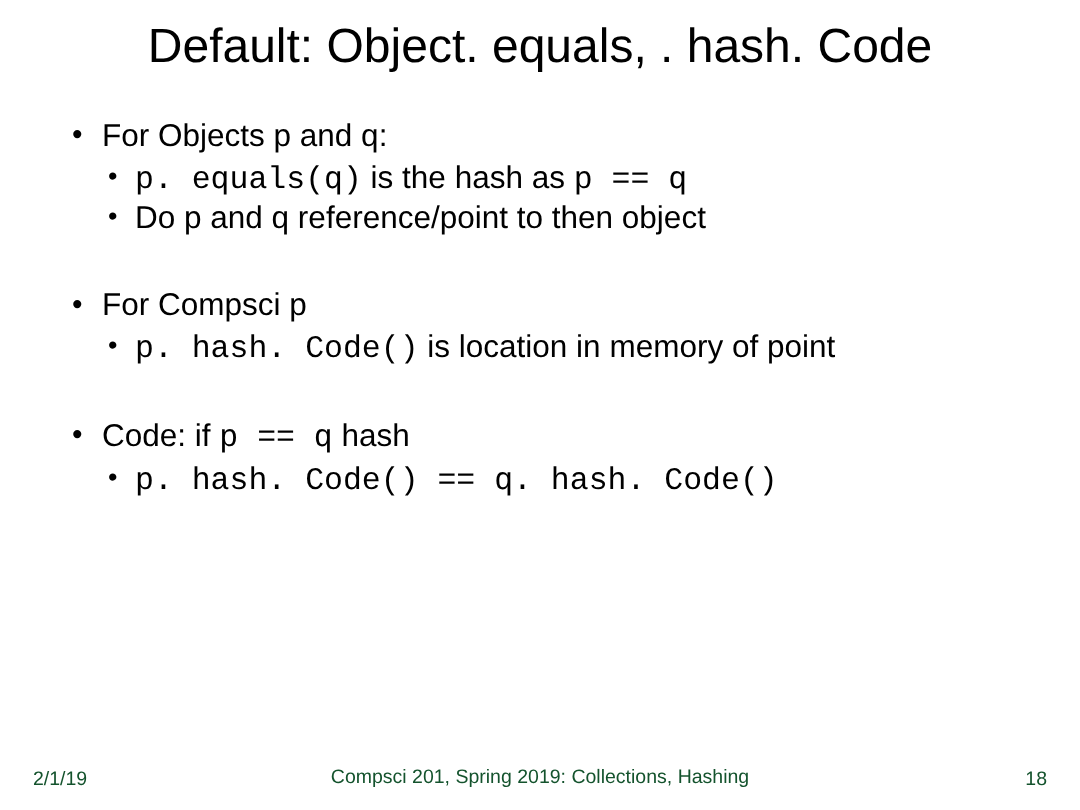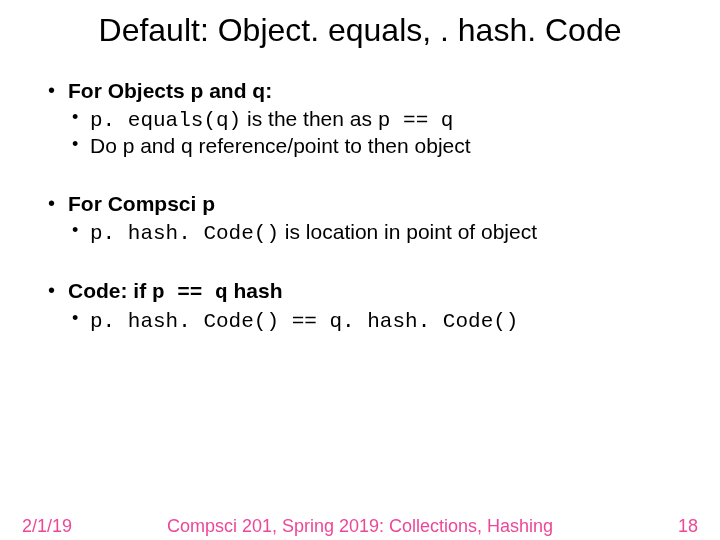--- a/index.html
+++ b/index.html
@@ -53,57 +53,57 @@
     position: relative;
     margin-top: 2px;
   }
   ul.inner > li::before {
     content: "•";
     position: absolute;
     left: 4px;
     top: 0;
     font-size: 18px;
   }
-  .b { font-weight: bold; }
+  .b { font-weight: normal; }
   .code { font-family: "Courier New", Courier, monospace; }
   .footer {
     position: absolute;
-    bottom: 3px;
+    bottom: 14px;
     left: 0;
     width: 100%;
-    font-size: 18px;
-    color: #ec4899;
+    font-size: 13px;
+    color: #14532d;
   }
   .footer .date { position: absolute; left: 22px; bottom: 0; }
   .footer .course { width: 100%; text-align: center; line-height: 1.25; }
   .footer .page { position: absolute; right: 22px; bottom: 0; }
 </style>
 </head>
 <body>
 
 <div class="slide">
   <h1 class="title">Default: Object. equals, . hash. Code</h1>
 
   <ul class="outer">
 
     <li>
       <span class="b">For Objects p and q:</span>
       <ul class="inner">
         <li>
-          <span class="code">p. equals(q)</span><span> is the then as </span><span class="code">p == q</span>
+          <span class="code">p. equals(q)</span><span> is the hash as </span><span class="code">p == q</span>
         </li>
         <li>Do p and q reference/point to then object</li>
       </ul>
     </li>
 
     <li>
       <span class="b">For Compsci p</span>
       <ul class="inner">
         <li>
-          <span class="code">p. hash. Code()</span><span> is location in point of object</span>
+          <span class="code">p. hash. Code()</span><span> is location in memory of point</span>
         </li>
       </ul>
     </li>
 
     <li>
       <span class="b">Code: if </span><span class="b code">p == q</span><span class="b"> hash</span>
       <ul class="inner">
         <li>
           <span class="code">p. hash. Code() == q. hash. Code()</span>
         </li>

